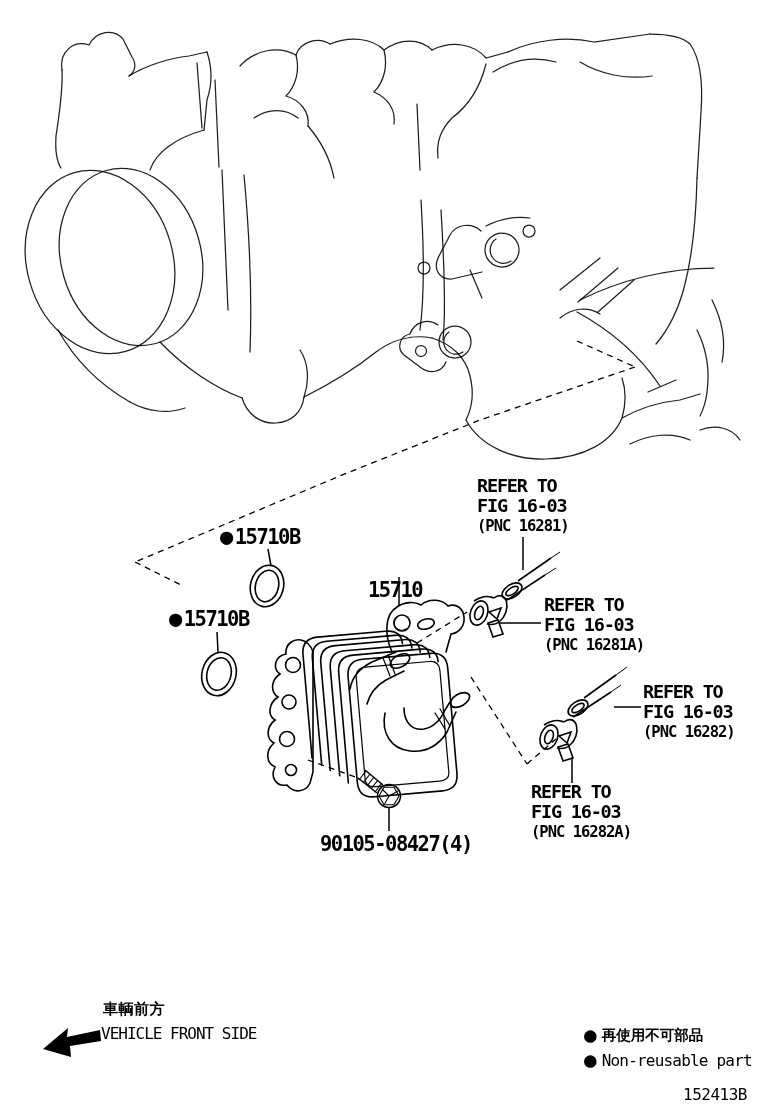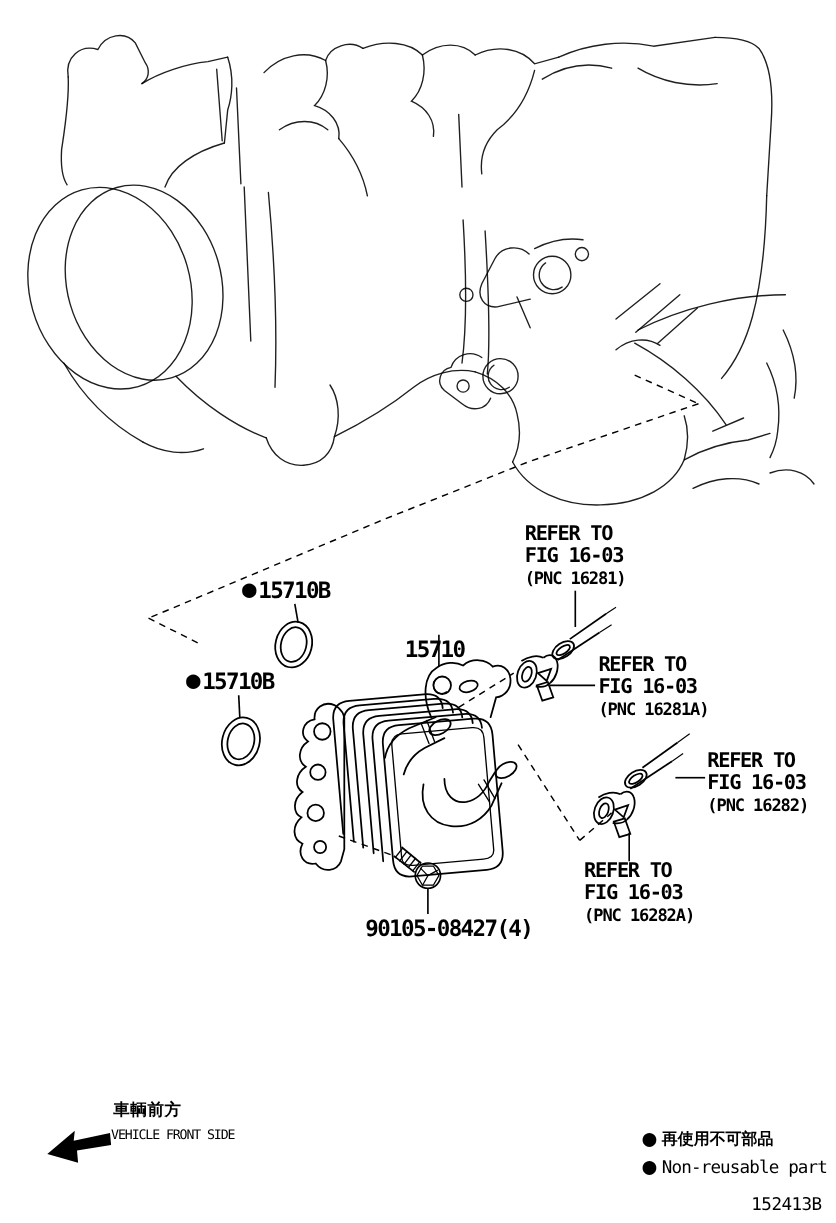--- a/index.html
+++ b/index.html
@@ -6,21 +6,21 @@
   #page{position:relative;width:760px;height:1112px;background:#fff;overflow:hidden;
         font-family:"DejaVu Sans Mono","Liberation Mono",monospace;color:#000;}
   svg{position:absolute;left:0;top:0;}
   .lbl{position:absolute;white-space:nowrap;font-weight:700;color:#000;}
   .part{font-size:20.5px;letter-spacing:-1.5px;line-height:22px;}
   .ref{font-size:18.5px;letter-spacing:-1.2px;line-height:20px;}
   .ref .pnc{font-size:15.5px;letter-spacing:-1px;}
   .mark{display:inline-flex;align-items:center;}
   .blt{font-size:22px;line-height:14px;margin-right:3px;}
   .orient-jp{font-size:15px;font-weight:700;letter-spacing:0.5px;}
-  .orient-en{font-size:12px;font-weight:400;letter-spacing:-1px;}
+  .orient-en{font-size:16px;font-weight:400;letter-spacing:-1px;}
   .legend-row{position:absolute;display:flex;align-items:center;gap:5px;font-weight:400;}
   .legend-jp{font-size:14.5px;font-weight:700;}
   .legend-en{font-size:16px;letter-spacing:-0.8px;}
   .blt2{font-size:21px;line-height:13px;}
   .figcode{font-size:16px;font-weight:400;letter-spacing:-0.5px;text-align:center;}
 </style>
 </head>
 <body>
 
 <div id="page">
@@ -217,21 +217,21 @@
   <div class="lbl part mark" style="left:220px;top:526px;">
     <span class="blt">●</span>
     <span>15710B</span>
   </div>
 
   <div class="lbl part mark" style="left:169px;top:608px;">
     <span class="blt">●</span>
     <span>15710B</span>
   </div>
 
-  <div class="lbl part" style="left:332px;top:833px;">90105-08427(4)</div>
+  <div class="lbl part" style="left:320px;top:833px;">90105-08427(4)</div>
 
   <div class="lbl ref" style="left:477px;top:476px;">
     <div>REFER TO</div>
     <div>FIG 16-03</div>
     <div class="pnc">(PNC 16281)</div>
   </div>
 
   <div class="lbl ref" style="left:544px;top:595px;">
     <div>REFER TO</div>
     <div>FIG 16-03</div>

